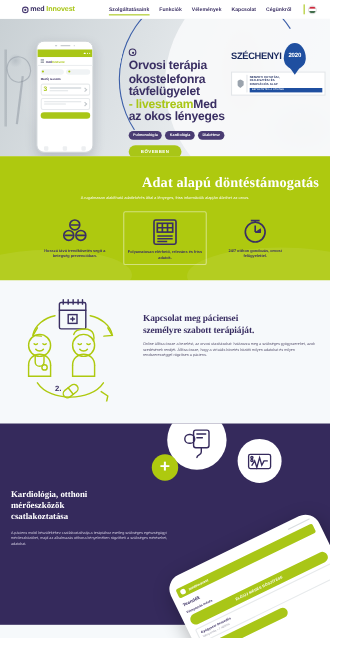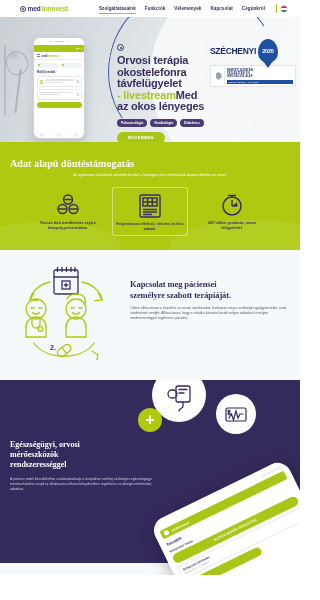--- a/index.html
+++ b/index.html
@@ -206,21 +206,21 @@
   }
   .lime-sec::before{
     content:"";position:absolute;left:-30px;bottom:-18px;width:150px;height:46px;
     border-radius:50%;background:rgba(255,255,255,.08);
   }
   .lime-sec::after{
     content:"";position:absolute;right:-40px;bottom:-22px;width:170px;height:52px;
     border-radius:50%;background:rgba(255,255,255,.08);
   }
   .lime-h2{
-    text-align:left;color:#fff;font-size:10px;font-weight:bold;
+    text-align:right;color:#fff;font-size:13px;font-weight:bold;
     font-family:"Liberation Serif", serif;letter-spacing:.1px;
   }
   .lime-p{
     text-align:center;color:#fff;font-size:3.6px;line-height:5px;margin:4px auto 0;
     max-width:160px;opacity:.97;
   }
   .feat-row{
     position:relative;z-index:3;display:flex;justify-content:center;
     gap:6px;margin-top:9px;
   }
@@ -543,23 +543,23 @@
             <circle cx="6" cy="10" r="1"></circle>
             <circle cx="6" cy="12.6" r="1"></circle>
           </g>
         </svg>
       </div>
       <div class="dc-plus">+</div>
     </div>
 
     <div class="ps-text">
       <div class="ps-h2">
-        <span>Egészségügyi, orvosi</span><br>
+        <span>Kardiológia, otthoni</span><br>
         <span>mérőeszközök</span><br>
-        <span>rendszerességgel</span>
+        <span>csatlakoztatása</span>
       </div>
       <div class="ps-p">A páciens mobil készülékéhez csatlakoztathatja a terápiához esetleg szükséges egészségügyi mérőeszközöket, majd az alkalmazás otthona kényelmében rögzítheti a szükséges méréseket, adatokat.</div>
     </div>
 
     <div class="phone2">
       <div class="phone2-body">
         <div class="p2-top">
             <i></i>
           </div>
         <div class="p2-bar">

